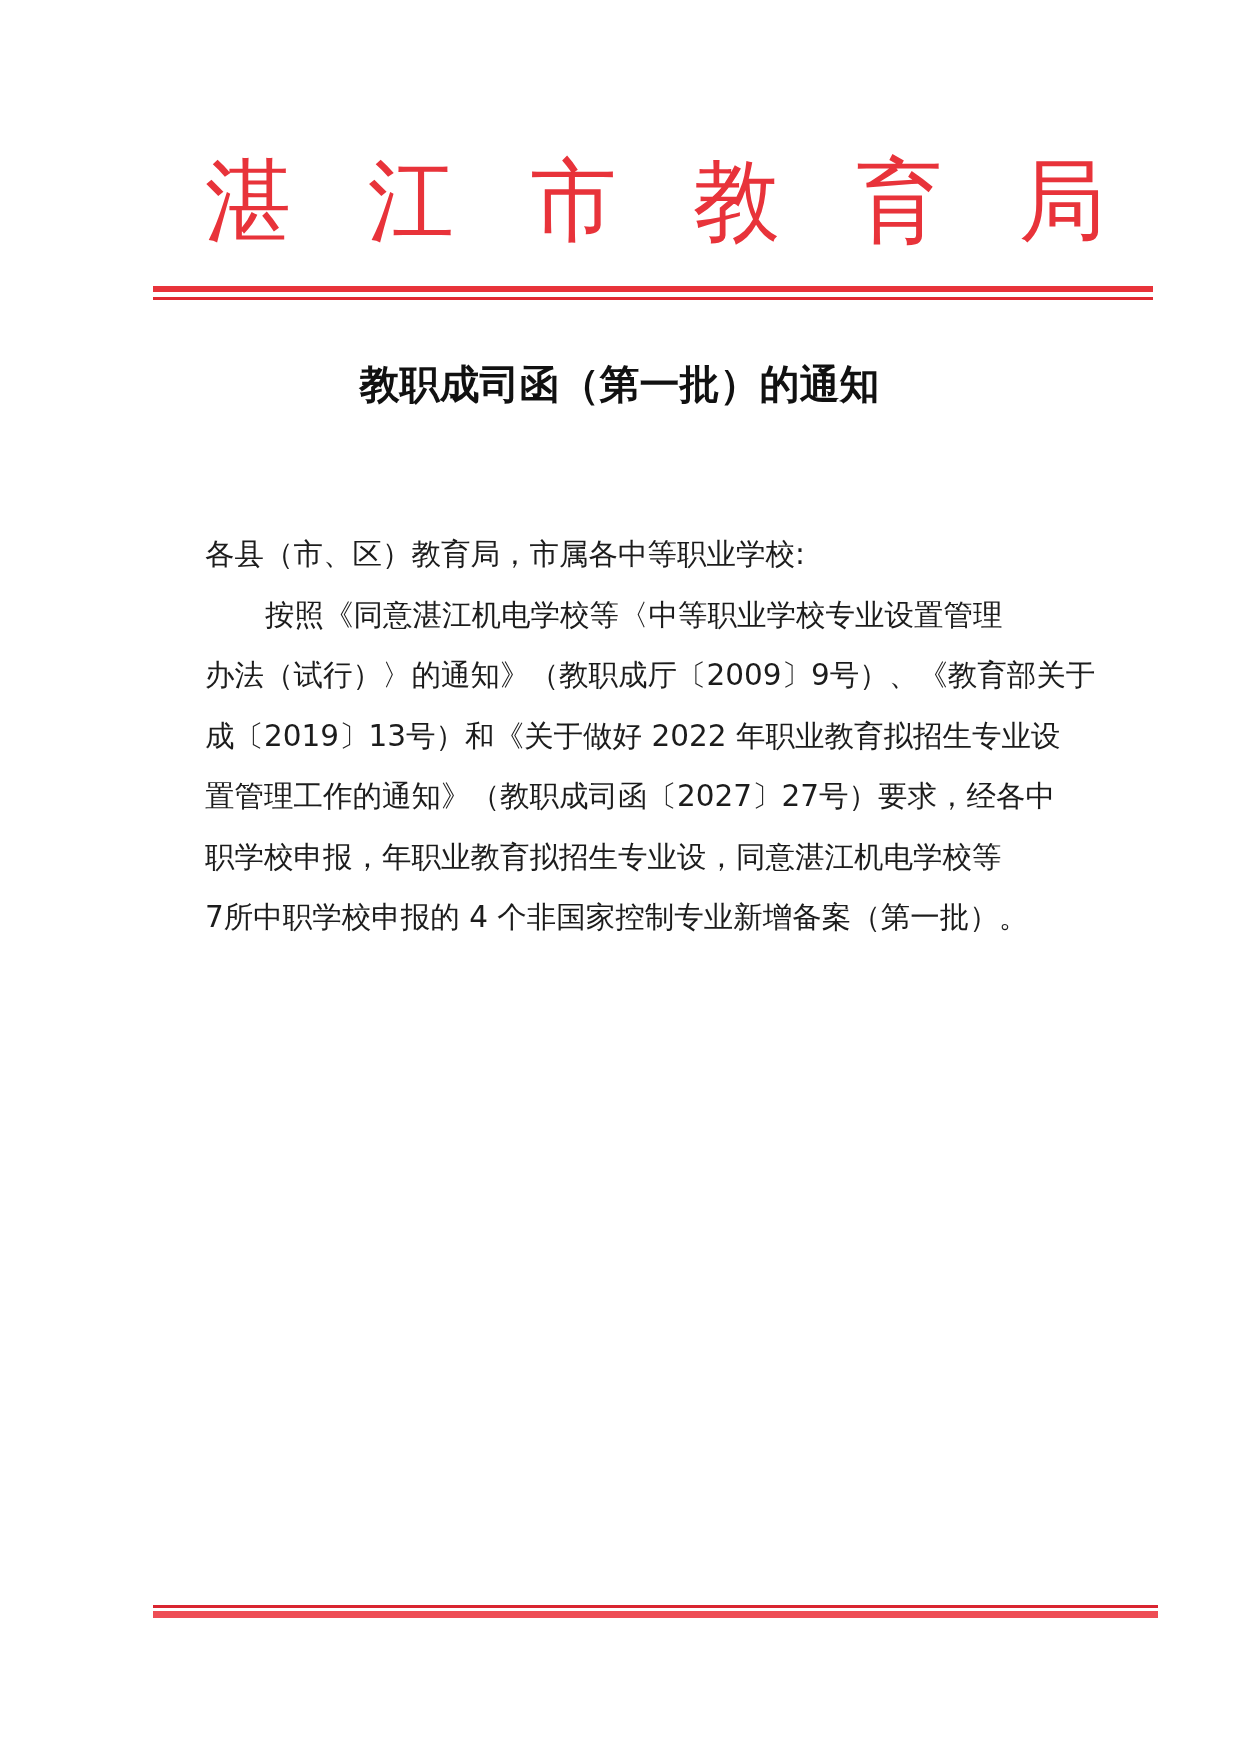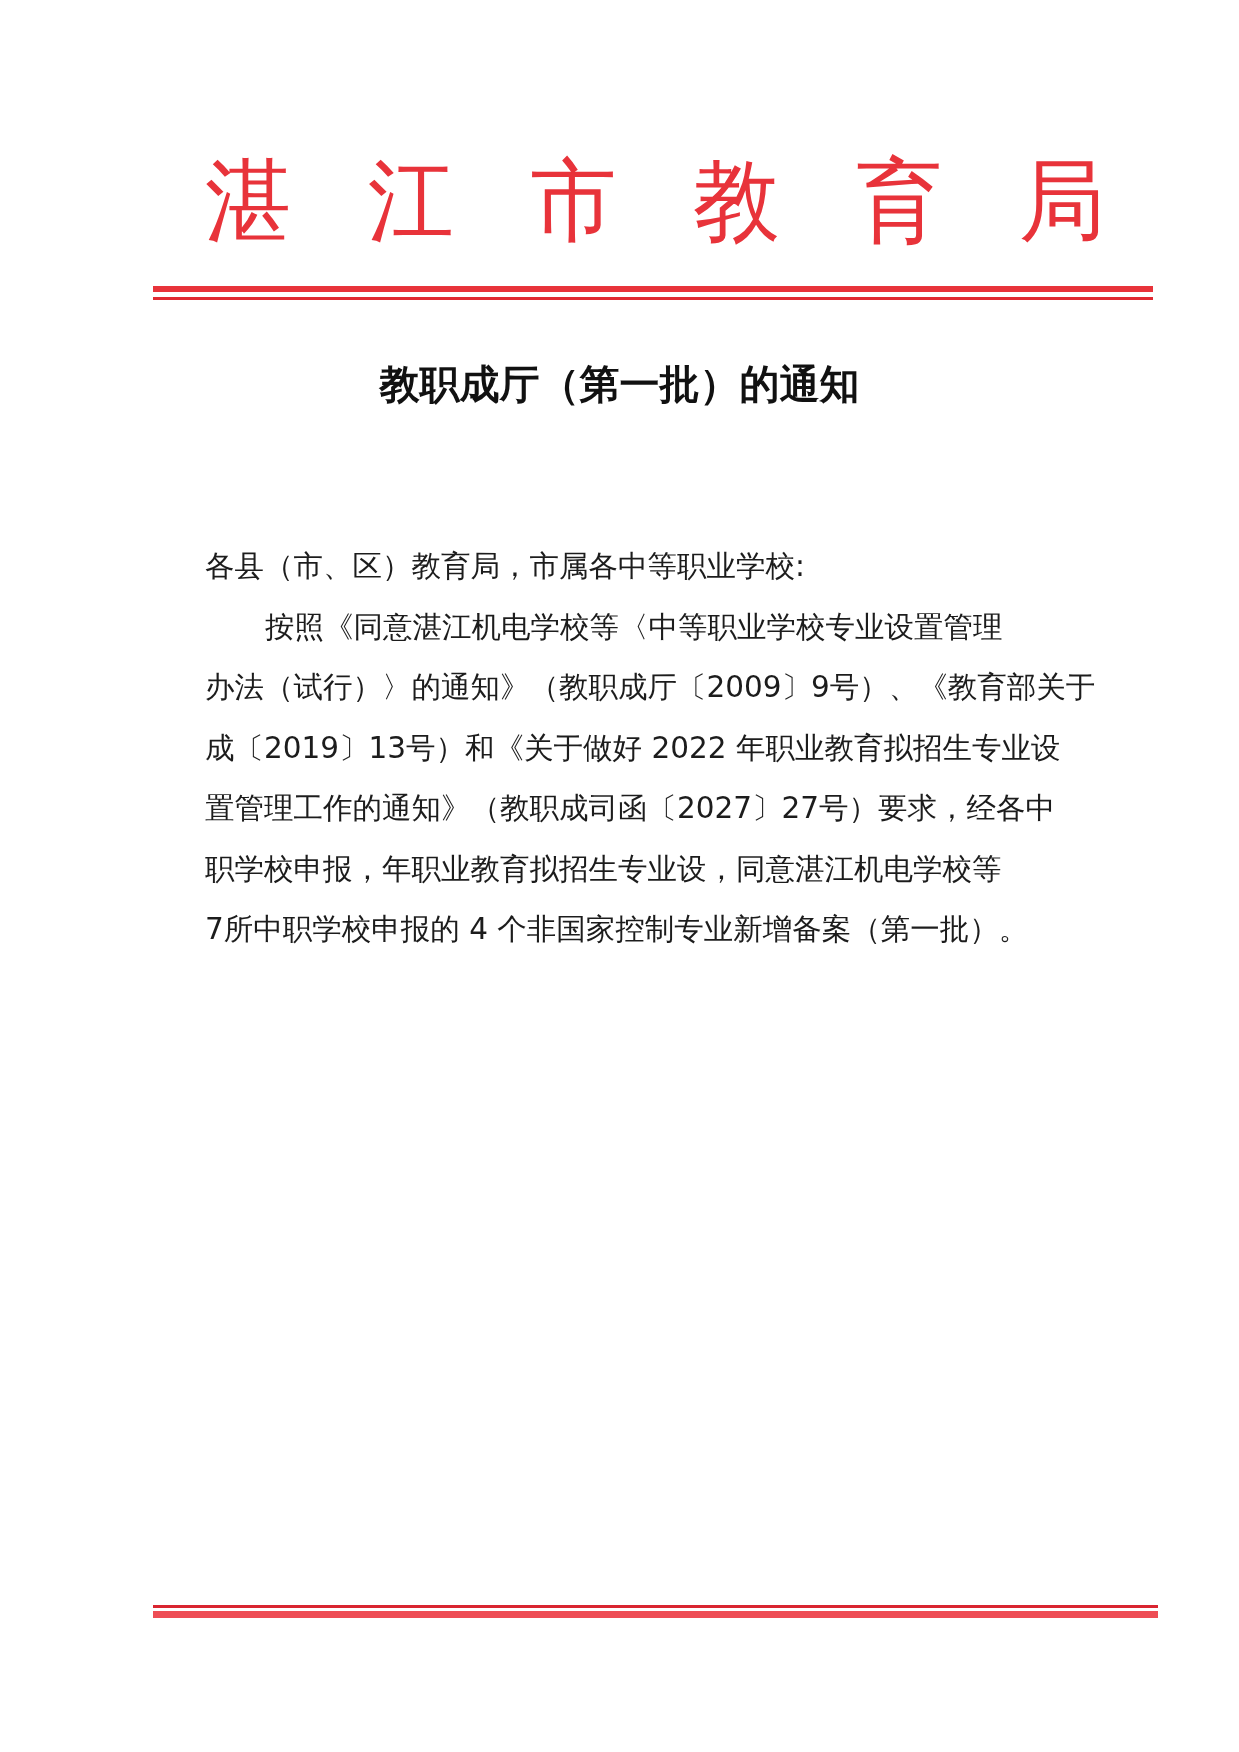--- a/index.html
+++ b/index.html
@@ -10,21 +10,21 @@
   .masthead span { font-family:"DejaVu Serif","Liberation Serif",serif; font-size:86px;
                    color:#e8333a; line-height:1; transform:scaleY(1.05); }
   .rule-top-thick { position:absolute; left:153px; top:286px; width:1000px; height:6px; background:#e8333a; }
   .rule-top-thin { position:absolute; left:153px; top:297px; width:1000px; height:3px; background:#e02a32; }
   .rule-bot-thin { position:absolute; left:153px; top:1605px; width:1005px; height:3px; background:#d92530; }
   .rule-bot-thick { position:absolute; left:153px; top:1611px; width:1005px; height:7px; background:#ee4d55; }
   .title { position:absolute; top:355px; left:0; width:1239px; text-align:center;
            font-family:"DejaVu Serif","Liberation Serif",serif; font-weight:bold;
            font-size:40px; line-height:58px; color:#111; }
   .title div { letter-spacing:0px; }
-  .body-text { position:absolute; top:536px; left:205px; width:915px;
+  .body-text { position:absolute; top:524px; left:205px; width:915px;
                font-family:"DejaVu Sans","Liberation Sans",sans-serif;
                font-size:29.5px; line-height:60.5px; color:#1c1c1c; }
   .body-text .line { white-space:nowrap; height:60.5px; }
   .body-text .indent { padding-left:60px; }
 </style>
 </head>
 <body>
 
 <div class="masthead">
   <span>湛</span>
@@ -32,21 +32,21 @@
   <span>市</span>
   <span>教</span>
   <span>育</span>
   <span>局</span>
 </div>
 
 <div class="rule-top-thick"></div>
 <div class="rule-top-thin"></div>
 
 <div class="title">
-  <div>教职成厅（第一批）的通知</div>
+  <div>教职成司函（第一批）的通知</div>
 </div>
 
 <div class="body-text">
   <div class="line">各县（市、区）教育局，市属各中等职业学校:</div>
   <div class="line indent">按照《同意湛江机电学校等〈中等职业学校专业设置管理</div>
   <div class="line">办法（试行）〉的通知》（教职成厅〔2009〕9号）、《教育部关于</div>
   <div class="line">成〔2019〕13号）和《关于做好 2022 年职业教育拟招生专业设</div>
   <div class="line">置管理工作的通知》（教职成司函〔2027〕27号）要求，经各中</div>
   <div class="line">职学校申报，年职业教育拟招生专业设，同意湛江机电学校等</div>
   <div class="line">7所中职学校申报的 4 个非国家控制专业新增备案（第一批）。</div>

